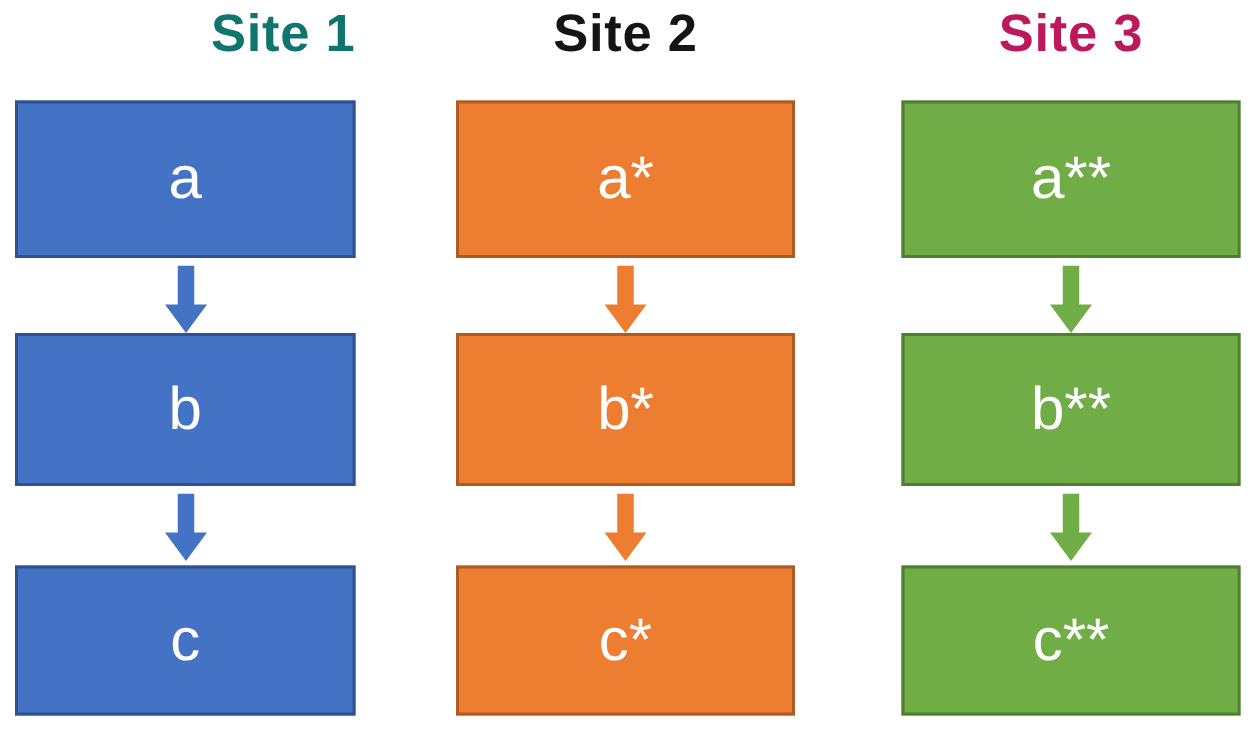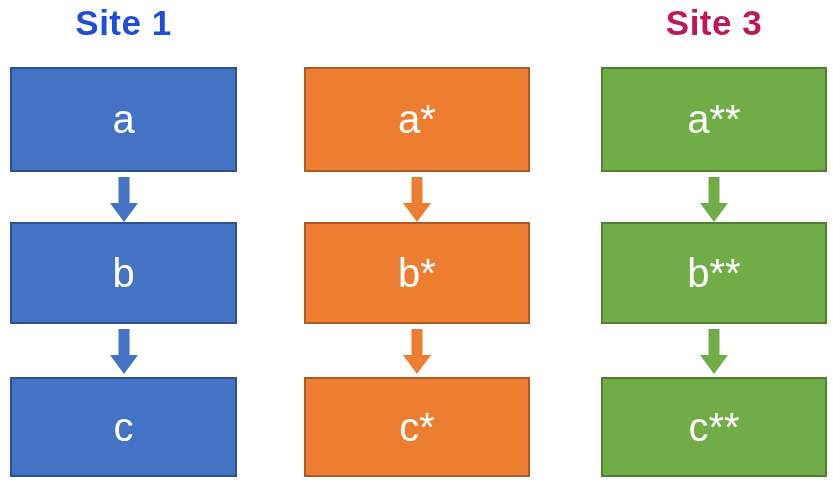--- a/index.html
+++ b/index.html
@@ -65,37 +65,38 @@
   .down-arrow.gap-1 { top: 177px; }
   .down-arrow.gap-2 { top: 329px; }
   .down-arrow svg { display: block; width: 28px; height: 45px; }
 </style>
 </head>
 <body>
 
 <div class="diagram">
 
   <div class="site-column col-1">
-    <div class="site-title" style="color: #1d4ed8;">Site 1</div>
+    <div class="site-title" style="color: #0f766e; text-align: right;">Site 1</div>
     <div class="flow-box row-a" style="background: rgb(68, 114, 196); border-color: rgb(47, 82, 143); color: rgb(255, 255, 255);">a</div>
     <div class="down-arrow gap-1">
       <svg viewBox="0 0 28 45" xmlns="http://www.w3.org/2000/svg">
         <polygon points="8.5,0 19.5,0 19.5,26 28,26 14,45 0,26 8.5,26" fill="#4472C4"></polygon>
       </svg>
     </div>
     <div class="flow-box row-b" style="background: rgb(68, 114, 196); border-color: rgb(47, 82, 143); color: rgb(255, 255, 255);">b</div>
     <div class="down-arrow gap-2">
       <svg viewBox="0 0 28 45" xmlns="http://www.w3.org/2000/svg">
         <polygon points="8.5,0 19.5,0 19.5,26 28,26 14,45 0,26 8.5,26" fill="#4472C4"></polygon>
       </svg>
     </div>
     <div class="flow-box row-c" style="background: rgb(68, 114, 196); border-color: rgb(47, 82, 143); color: rgb(255, 255, 255);">c</div>
   </div>
 
   <div class="site-column col-2">
+    <div class="site-title" style="color: rgb(20, 20, 20);">Site 2</div>
     <div class="flow-box row-a" style="background: rgb(237, 125, 49); border-color: rgb(174, 90, 33); color: rgb(255, 255, 255);">a*</div>
     <div class="down-arrow gap-1">
       <svg viewBox="0 0 28 45" xmlns="http://www.w3.org/2000/svg">
         <polygon points="8.5,0 19.5,0 19.5,26 28,26 14,45 0,26 8.5,26" fill="#ED7D31"></polygon>
       </svg>
     </div>
     <div class="flow-box row-b" style="background: rgb(237, 125, 49); border-color: rgb(174, 90, 33); color: rgb(255, 255, 255);">b*</div>
     <div class="down-arrow gap-2">
       <svg viewBox="0 0 28 45" xmlns="http://www.w3.org/2000/svg">
         <polygon points="8.5,0 19.5,0 19.5,26 28,26 14,45 0,26 8.5,26" fill="#ED7D31"></polygon>

